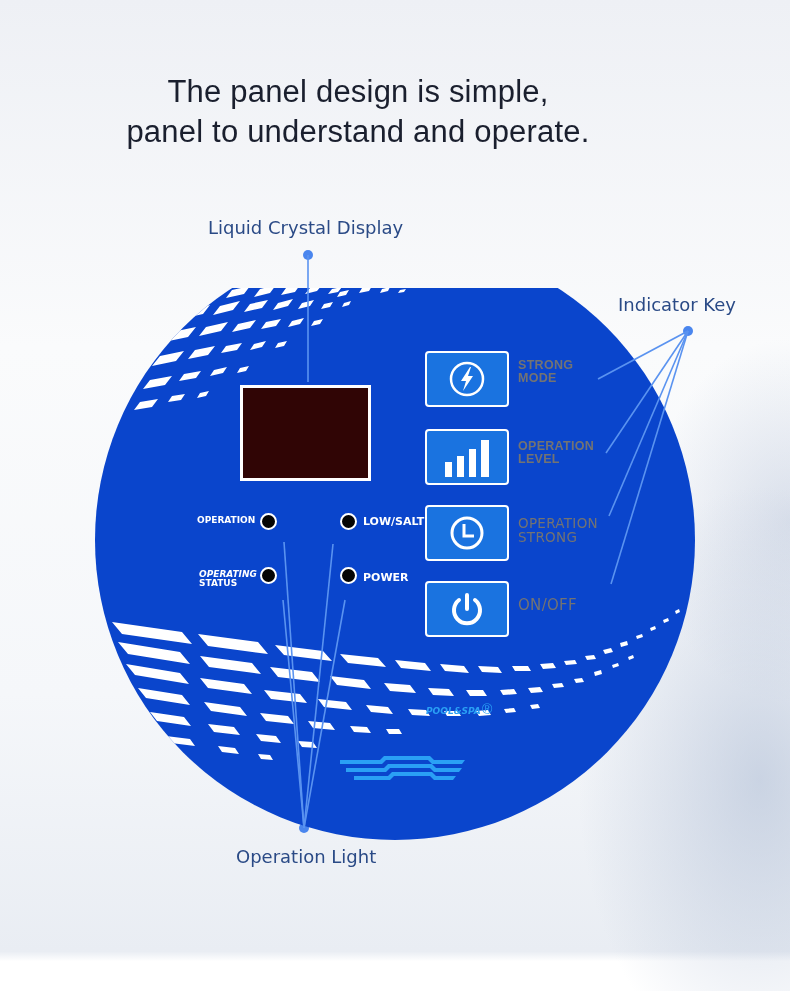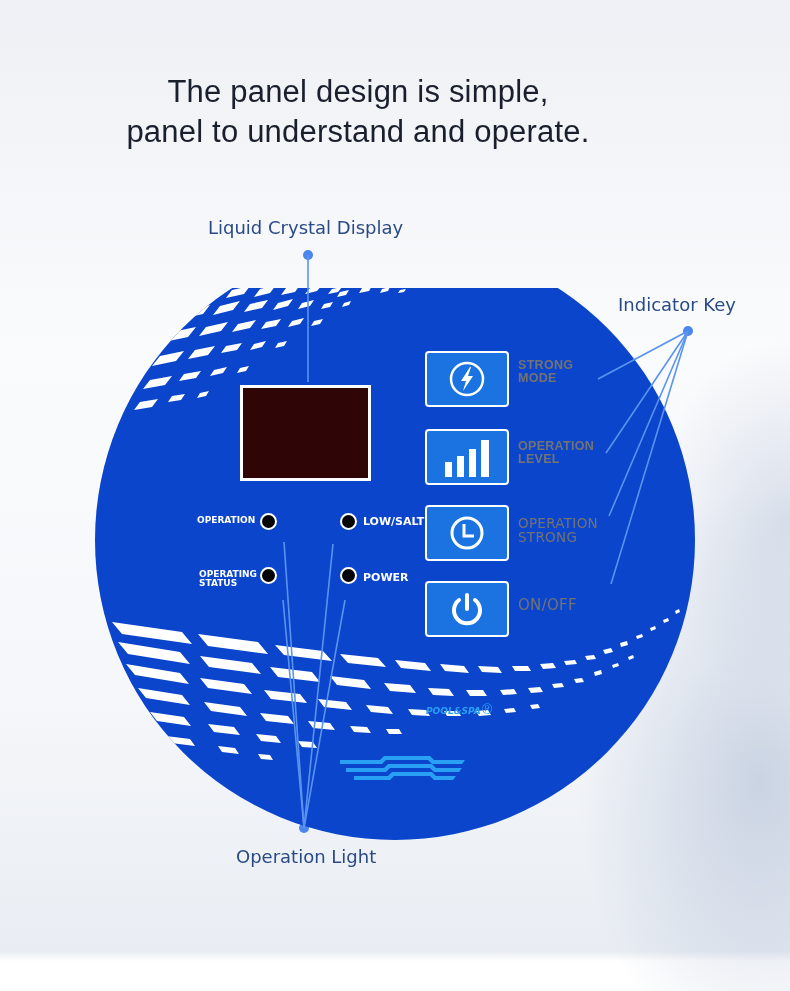--- a/index.html
+++ b/index.html
@@ -120,21 +120,21 @@
 
 <div class="lcd"></div>
 
 <div class="ind-label" style="left:197px; top:516px;">OPERATION</div>
 <div class="ind" style="left:260px; top:513px;"></div>
 
 <div class="ind" style="left:340px; top:513px;"></div>
 <div class="ind-label lg" style="left:363px; top:516px;">LOW/SALT</div>
 
 <div style="position:absolute; left:199px; top:570px;">
-  <div class="ind-label" style="position:static;">OPERATING</div>
+  <div class="ind-label" style="position:static;font-style:italic;">OPERATING</div>
   <div class="ind-label" style="position:static;">STATUS</div>
 </div>
 <div class="ind" style="left:260px; top:567px;"></div>
 
 <div class="ind" style="left:340px; top:567px;"></div>
 <div class="ind-label lg" style="left:363px; top:572px;">POWER</div>
 
 <div class="key" style="top:351px;">
   <svg width="40" height="40" viewBox="0 0 40 40">
     <circle cx="20" cy="20" r="16" fill="none" stroke="#fff" stroke-width="2.5"></circle>

